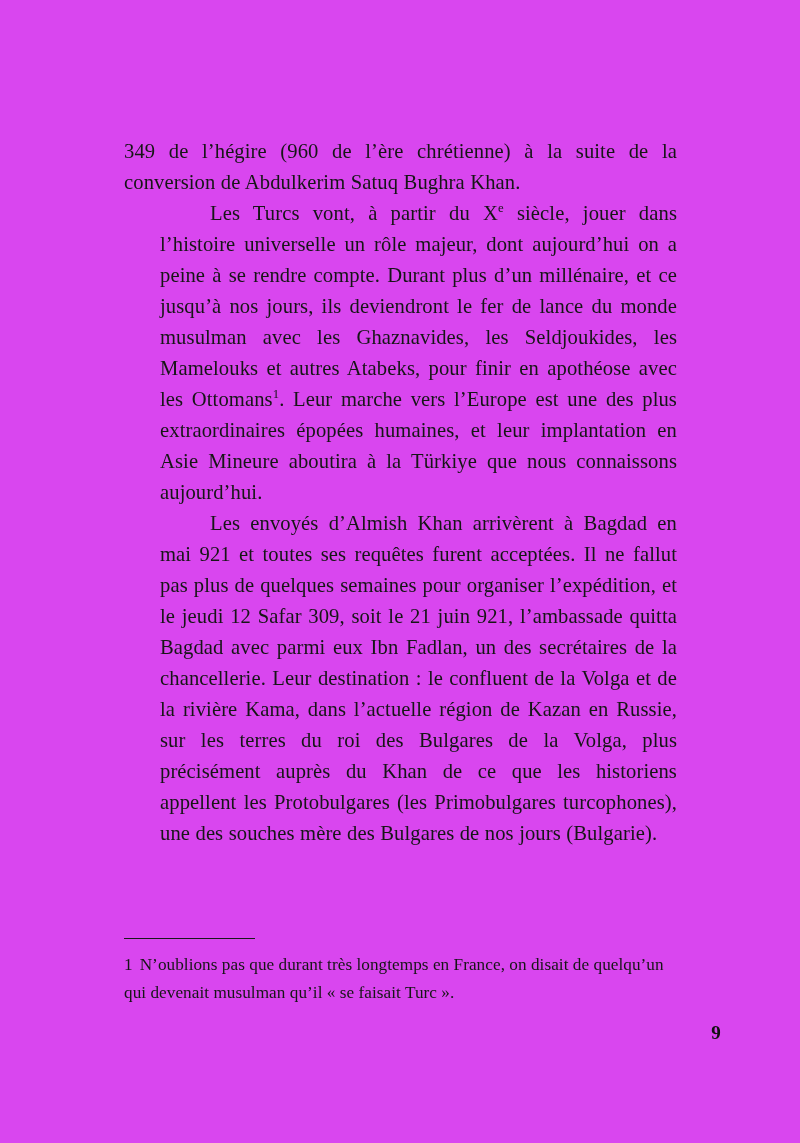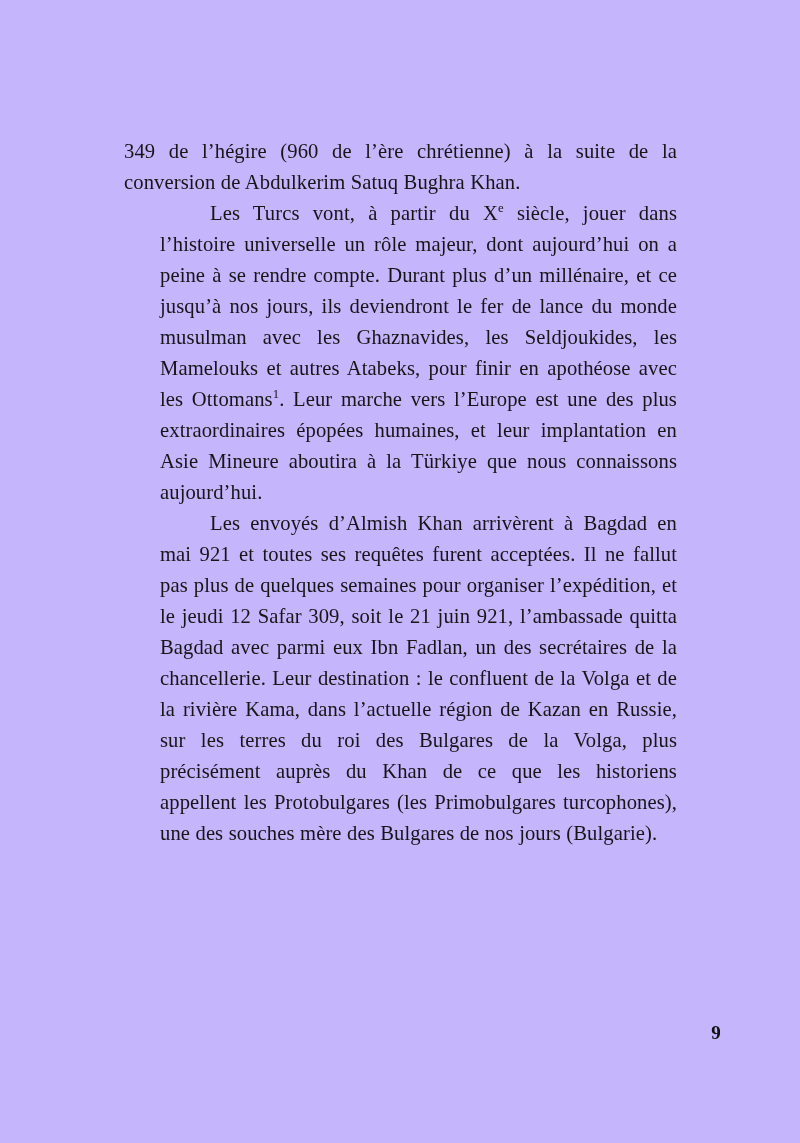--- a/index.html
+++ b/index.html
@@ -14,21 +14,21 @@
     position: relative;
     overflow: hidden;
     font-family: "Liberation Serif", "DejaVu Serif", serif;
     color: #1a1a1a;
     -webkit-font-smoothing: antialiased;
   }
 
   .page {
     position: absolute;
     inset: 0;
-    background: #c4b5fd;
+    background: #d946ef;
   }
 
   
   .text-column {
     position: absolute;
     left: 124px;
     top: 136px;
     width: 553px;
   }
 
@@ -113,16 +113,20 @@
     </p>
 
     <p class="para indent"><span>Les Turcs vont, à partir du X</span><sup>e</sup><span> siècle, jouer dans l’histoire universelle un rôle majeur, dont aujourd’hui on a peine à se rendre compte. Durant plus d’un millénaire, et ce jusqu’à nos jours, ils deviendront le fer de lance du monde musulman avec les Ghaznavides, les Seldjoukides, les Mamelouks et autres Atabeks, pour finir en apothéose avec les Ottomans</span><sup>1</sup><span>. Leur marche vers l’Europe est une des plus extraordinaires épopées humaines, et leur implantation en Asie Mineure aboutira à la Türkiye que nous connaissons aujourd’hui.</span></p>
 
     <p class="para indent">
       <span>Les envoyés d’Almish Khan arrivèrent à Bagdad en mai 921 et toutes ses requêtes furent acceptées. Il ne fallut pas plus de quelques semaines pour organiser l’expédition, et le jeudi 12 Safar 309, soit le 21 juin 921, l’ambassade quitta Bagdad avec parmi eux Ibn Fadlan, un des secrétaires de la chancellerie. Leur destination : le confluent de la Volga et de la rivière Kama, dans l’actuelle région de Kazan en Russie, sur les terres du roi des Bulgares de la Volga, plus précisément auprès du Khan de ce que les historiens appellent les Protobulgares (les Primobulgares turcophones), une des souches mère des Bulgares de nos jours (Bulgarie).</span>
     </p>
 
   </div>
 
+  <div class="footnote-area">
+    <hr class="footnote-rule">
+    <p class="footnote"><span class="fn-num">1</span><span>N’oublions pas que durant très longtemps en France, on disait de quelqu’un qui devenait musulman qu’il « se faisait Turc ».</span></p>
+  </div>
 
   <div class="folio">9</div>
 
 </div>
 
 </body></html>

